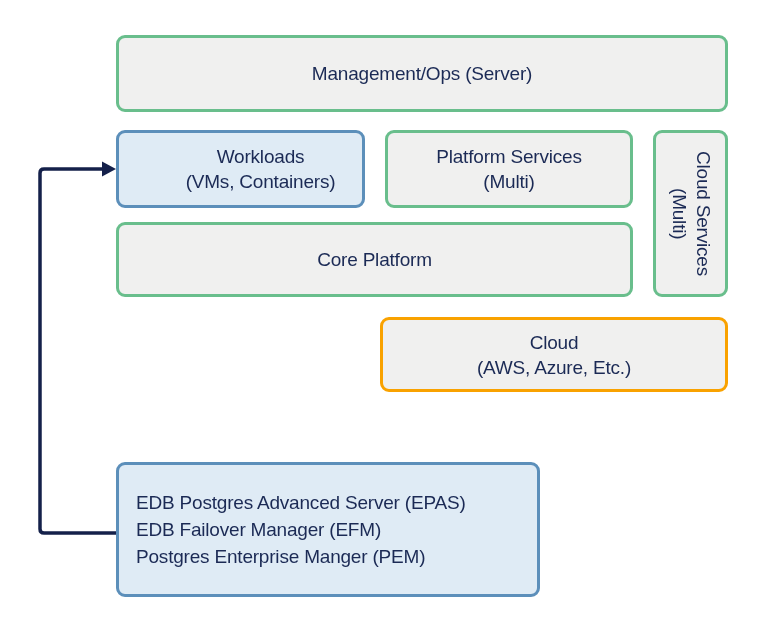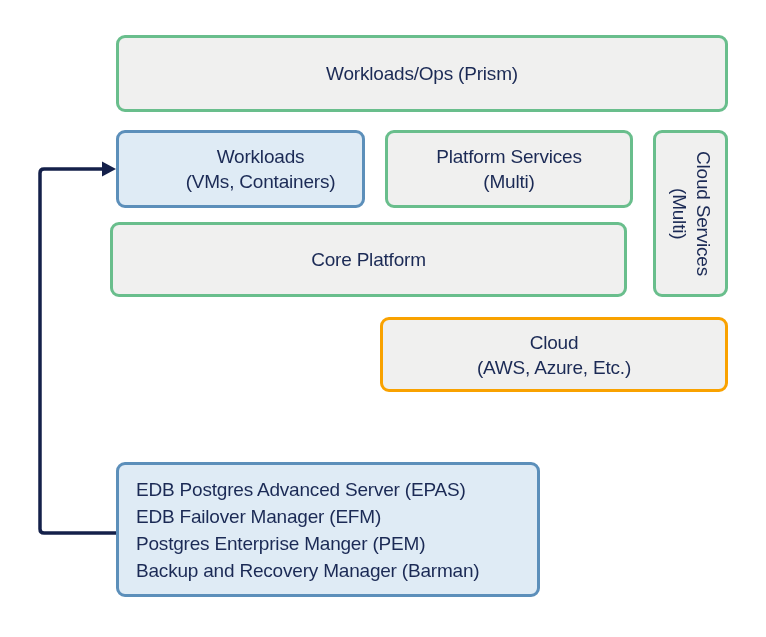--- a/index.html
+++ b/index.html
@@ -32,21 +32,21 @@
     letter-spacing: -0.2px;
   }
   .green  { border-color: #69be8c; background: #f0f0ef; }
   .blue   { border-color: #5c8fba; background: #dfebf5; }
   .orange { border-color: #f9a200; background: #f0f0ef; }
 
   .box-management        { left: 116px; top: 35px;  width: 612px; height: 77px; }
   .box-workloads         { left: 116px; top: 130px; width: 249px; height: 78px; padding-left: 40px; }
   .box-platform-services { left: 385px; top: 130px; width: 248px; height: 78px; }
   .box-cloud-services    { left: 653px; top: 130px; width: 75px;  height: 167px; }
-  .box-core-platform     { left: 110px; top: 222px; width: 517px; height: 75px; }
+  .box-core-platform     { left: 116px; top: 222px; width: 517px; height: 75px; }
   .box-hci               { left: 116px; top: 317px; width: 242px; height: 75px; }
   .box-cloud             { left: 380px; top: 317px; width: 348px; height: 75px; }
   .box-edb               { left: 116px; top: 462px; width: 424px; height: 135px;
                            align-items: flex-start; text-align: center;
                            padding-left: 17px; line-height: 27px; }
 
   .vertical-text {
     writing-mode: vertical-rl;
     text-orientation: mixed;
     text-align: center;
@@ -63,21 +63,21 @@
 <body>
 
 <div class="canvas">
 
   <svg class="arrow-layer" viewBox="0 0 766 637" xmlns="http://www.w3.org/2000/svg" aria-hidden="true">
     <path d="M 116 533 L 44 533 Q 40 533 40 529 L 40 173 Q 40 169 44 169 L 103 169" fill="none" stroke="#14204a" stroke-width="3.5" stroke-linecap="square" stroke-linejoin="round"></path>
     <polygon points="102,161.5 116,169 102,176.5" fill="#14204a"></polygon>
   </svg>
 
   <div class="box green box-management">
-    <div>Workloads/Ops (Prism)</div>
+    <div>Management/Ops (Server)</div>
   </div>
 
   <div class="box blue box-workloads">
     <div>Workloads</div>
     <div>(VMs, Containers)</div>
   </div>
 
   <div class="box green box-platform-services">
     <div>Platform Services</div>
     <div>(Multi)</div>
@@ -97,16 +97,15 @@
 
   <div class="box orange box-cloud">
     <div>Cloud</div>
     <div>(AWS, Azure, Etc.)</div>
   </div>
 
   <div class="box blue box-edb">
     <div>EDB Postgres Advanced Server (EPAS)</div>
     <div>EDB Failover Manager (EFM)</div>
     <div>Postgres Enterprise Manger (PEM)</div>
-    <div>Backup and Recovery Manager (Barman)</div>
   </div>
 
 </div>
 
 </body></html>

